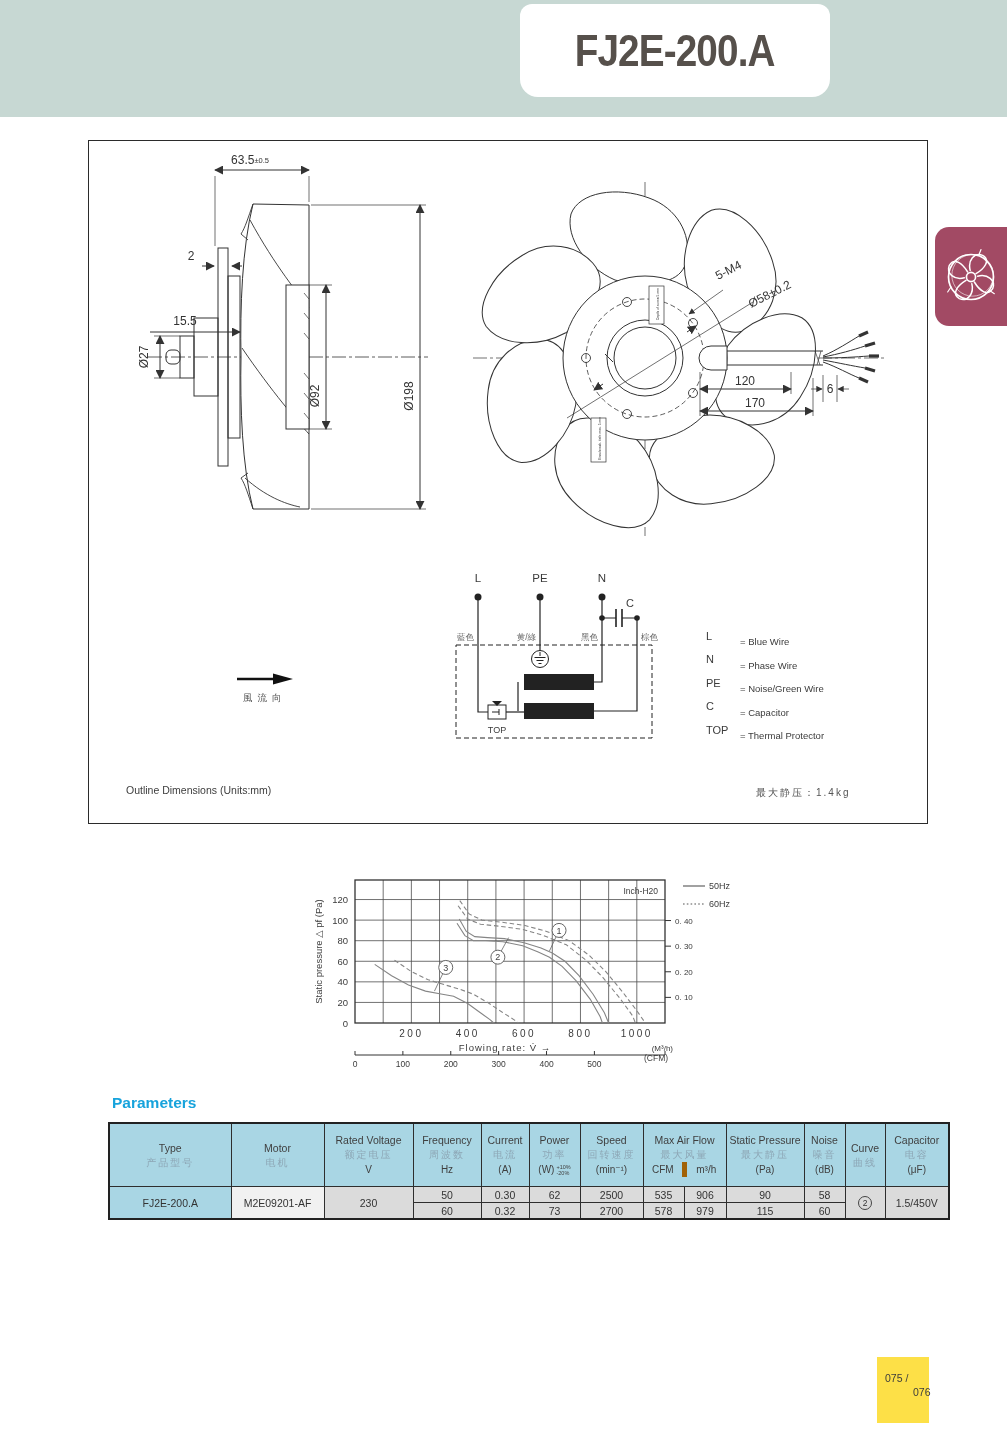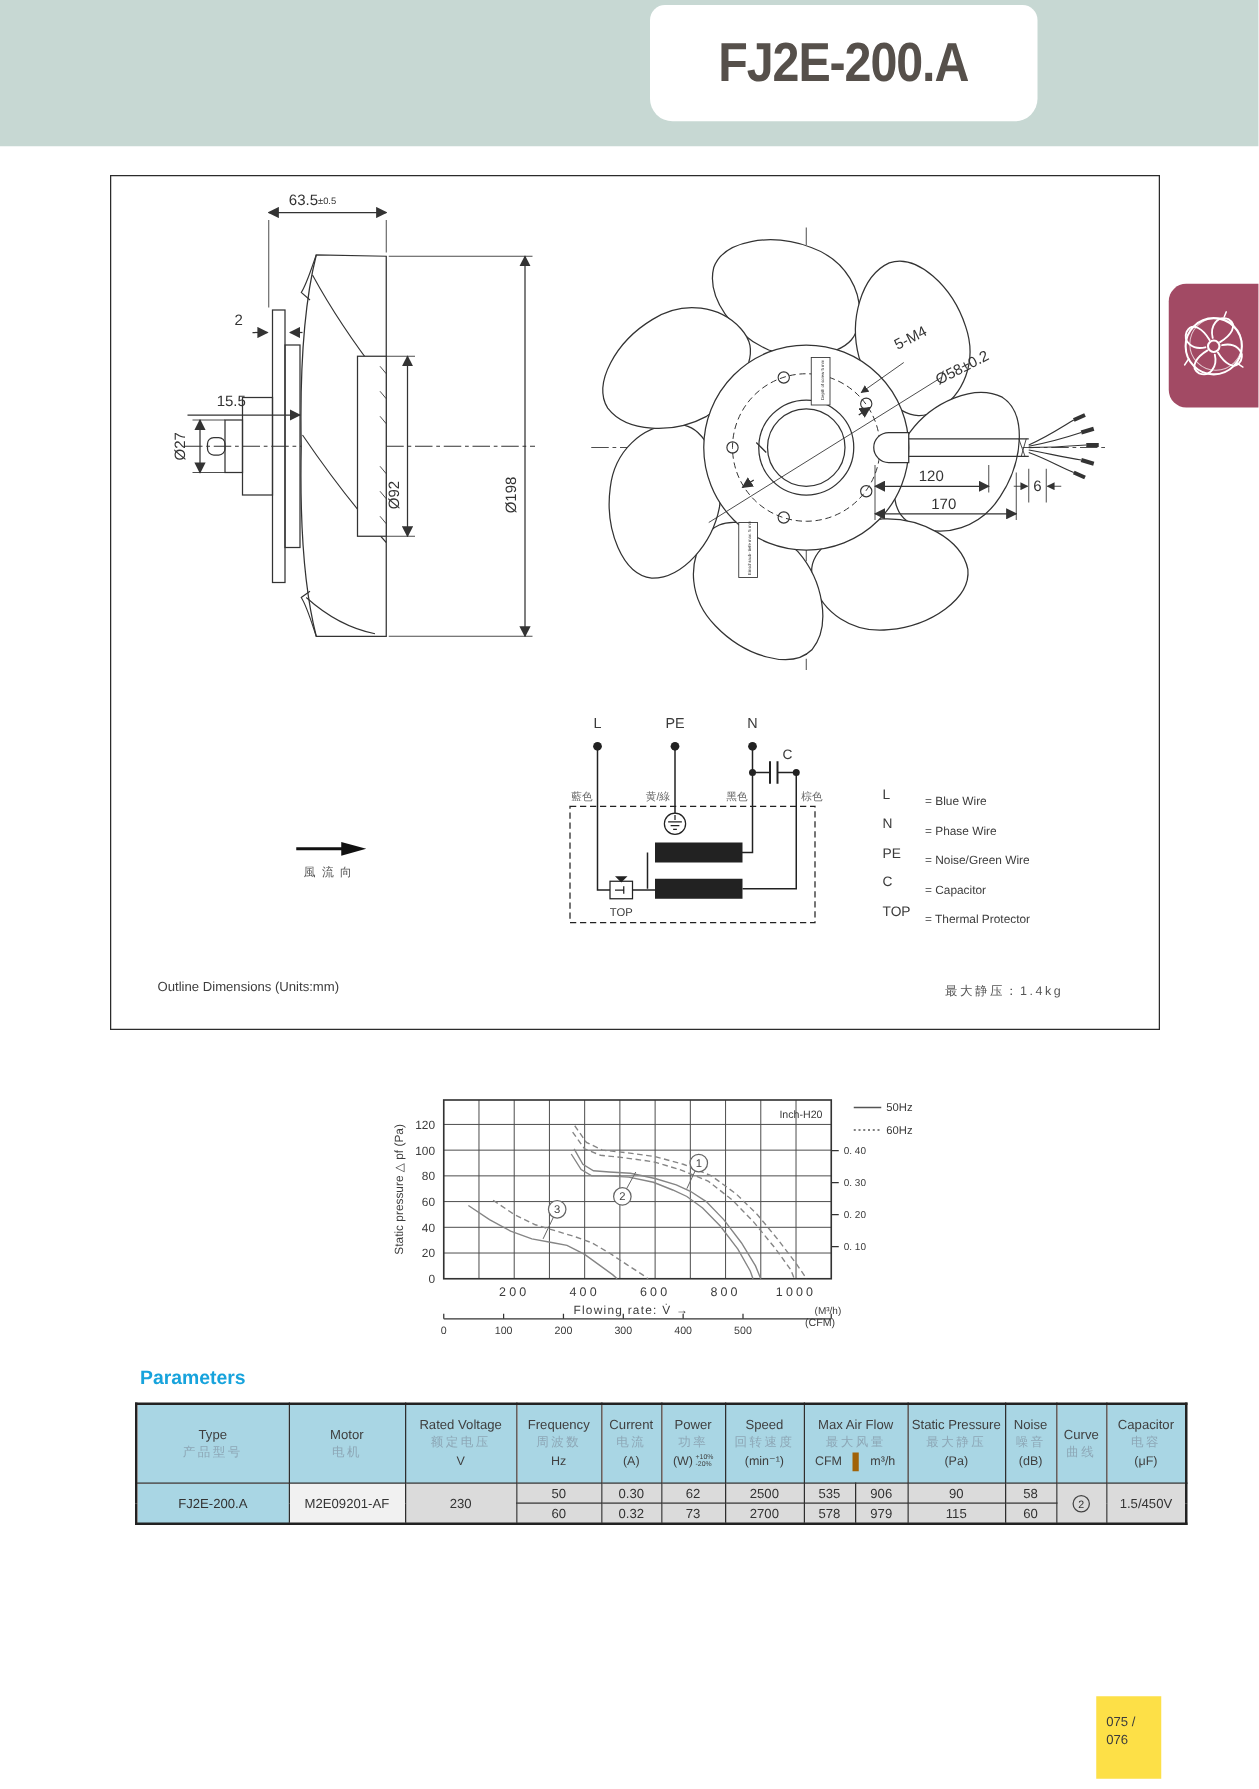--- a/index.html
+++ b/index.html
@@ -41,21 +41,21 @@
   .split-units div{flex:1;font-size:10px;color:#3f3f3f;line-height:15px;}
   .split-units div:last-child{border-left:5px solid #a16207;}
   .ptable td{background:#dbdbdb;font-size:10.5px;color:#333;height:15px;}
   .ptable td.c-type{background:#a9d6e4;}
   .ptable td.c-motor{background:#f1f1f1;}
   .circ{display:inline-block;width:12px;height:12px;line-height:12px;border:1px solid #444;
         border-radius:50%;font-size:8.5px;color:#333;}
   .footer-box{position:absolute;left:877px;top:1357px;width:52px;height:66px;background:#fde047;
         font-size:10.5px;color:#3c3c3c;padding-top:14px;box-sizing:border-box;}
   .footer-box div{padding-left:8px;line-height:14px;}
-  .footer-box div:last-child{padding-left:8px;}
+  .footer-box div:last-child{padding-left:36px;}
 </style>
 </head>
 <body>
 
 <div class="page">
 
   <div class="band">
     <div class="title-card">
       <span>FJ2E-200.A</span>
     </div>

